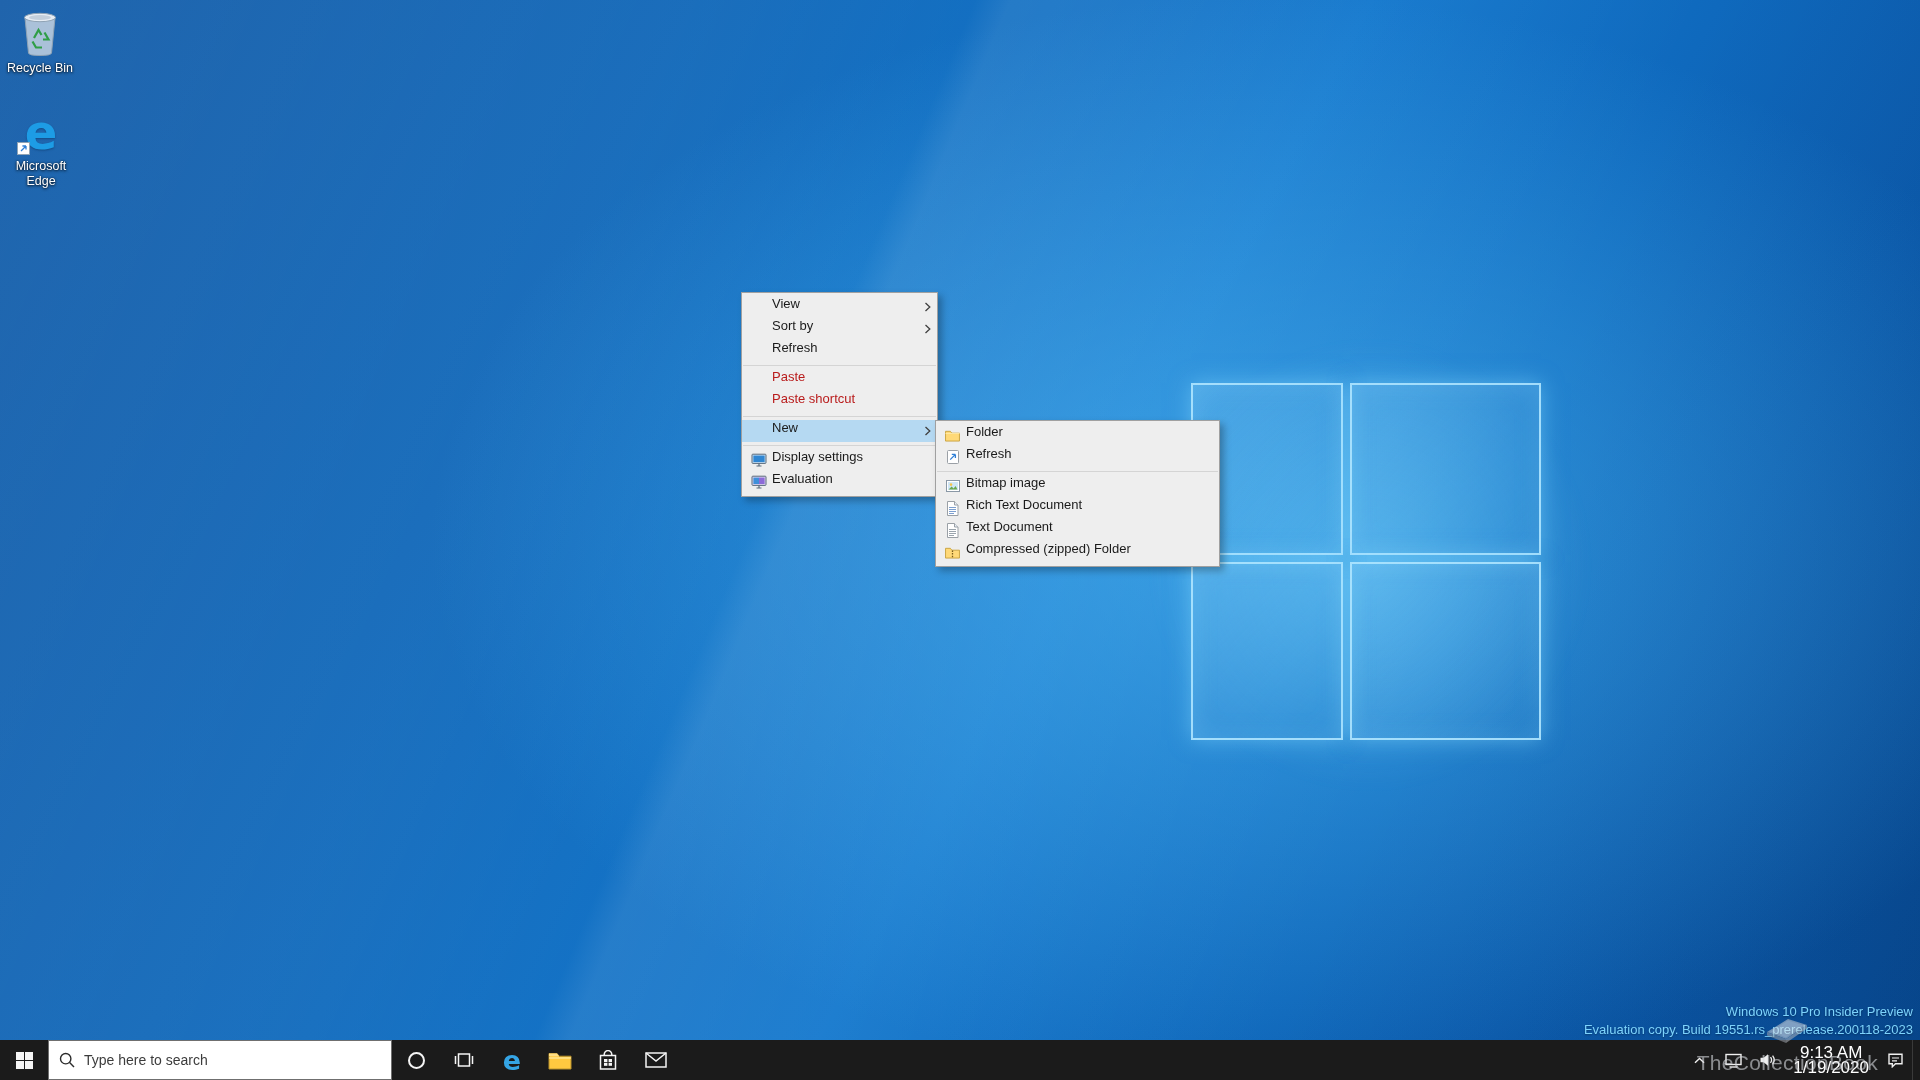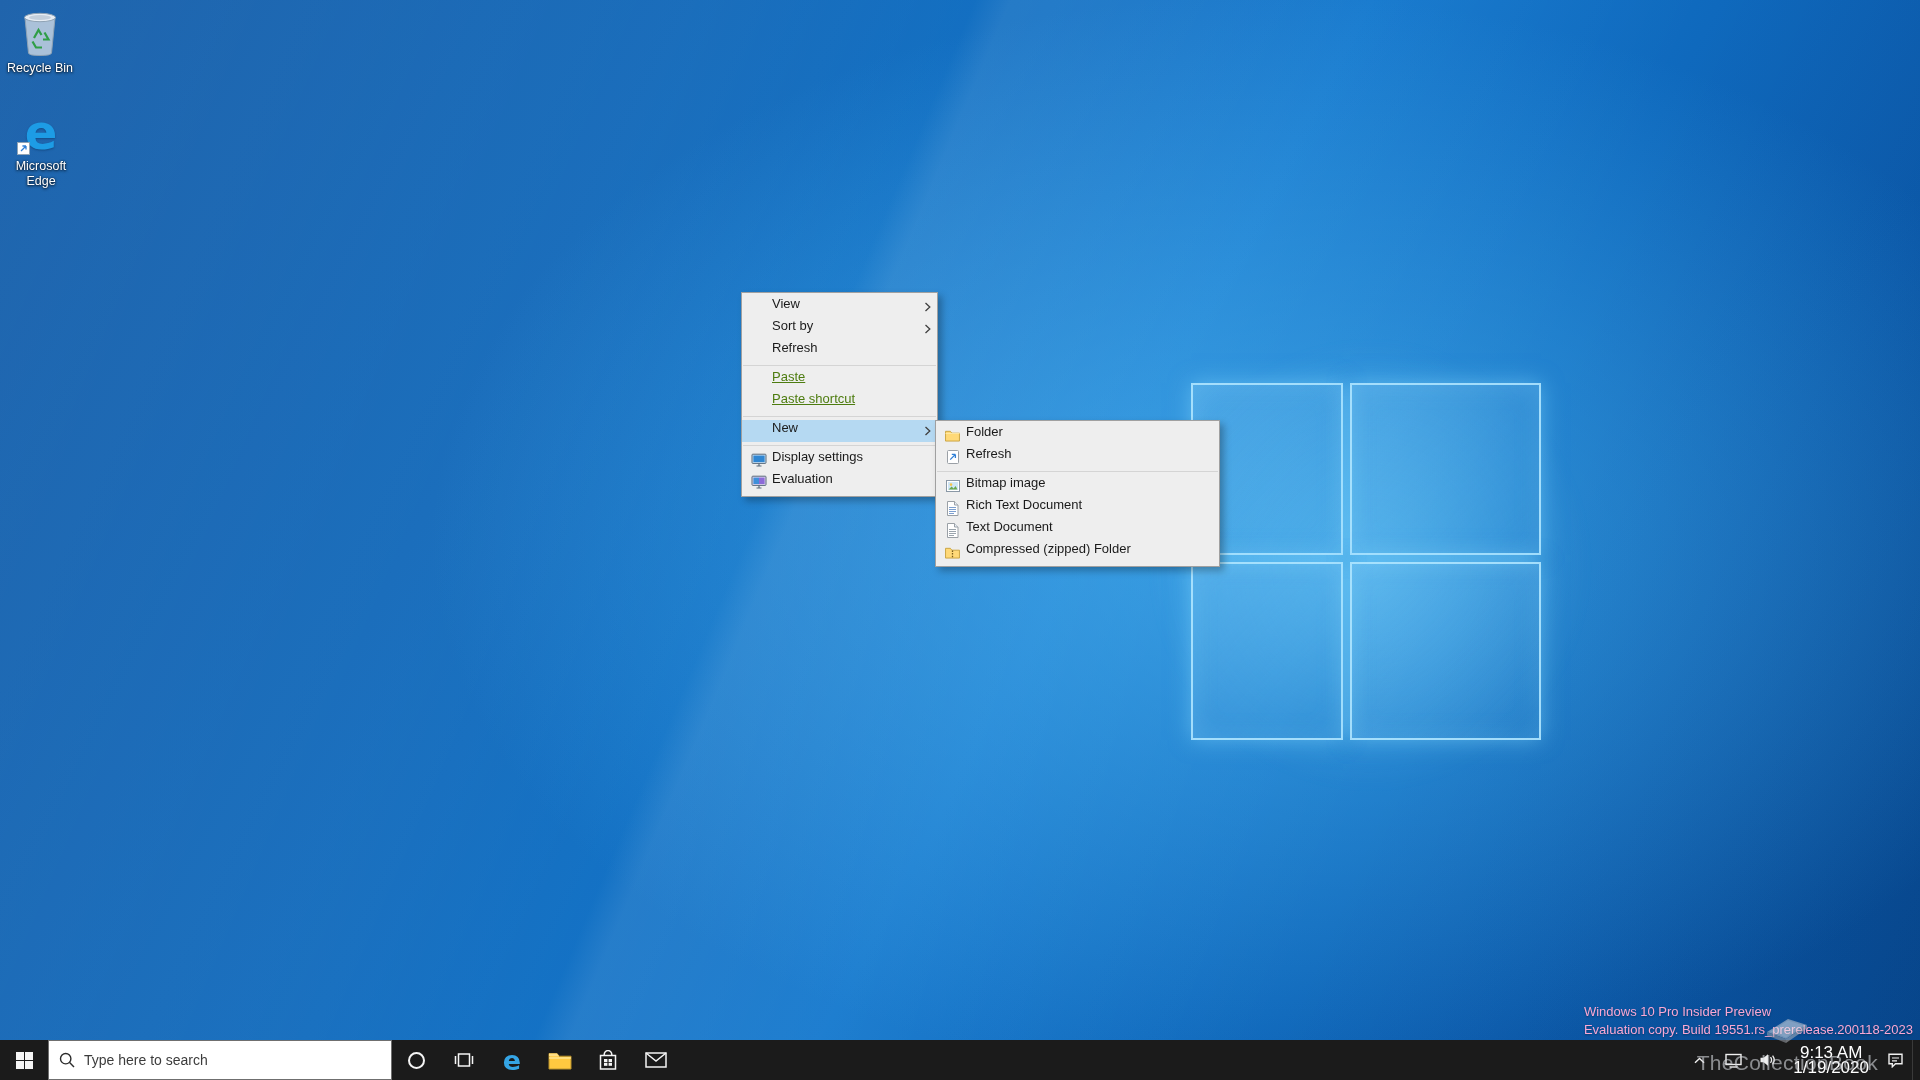--- a/index.html
+++ b/index.html
@@ -39,26 +39,26 @@
 
   
   .menu { position:absolute; background:#eeeeee; border:1px solid #a0a0a0;
       box-shadow:4px 4px 7px rgba(0,0,0,0.28); padding:3px 0; z-index:100; }
   .context-menu { left:741px; top:292px; width:197px; }
   .new-submenu  { left:935px; top:420px; width:285px; }
   .mi { display:flex; height:22px; padding:0 2px 0 3px; font-size:13px; color:#1a1a1a; }
   .mi-ic { flex:0 0 27px; display:flex; align-items:center; justify-content:center; }
   .mi-txt { flex:1; white-space:nowrap; }
   .mi-arrow { flex:0 0 16px; display:flex; align-items:center; justify-content:center; }
-  .mi.disabled { color:#4d7c0f;text-decoration:underline; }
+  .mi.disabled { color:#b91c1c; }
   .mi.selected { background:#b5d9f2; }
   .msep { height:1px; background:#d4d4d4; margin:3px 1px; }
 
   
-  .build-watermark { position:absolute; right:7px; bottom:42px; text-align:left; color:#f9a8d4;
+  .build-watermark { position:absolute; right:7px; bottom:42px; text-align:right; color:#7dd3fc;
       font-size:13px; line-height:17.5px; text-shadow:0 1px 2px rgba(0,0,0,0.35); z-index:5; pointer-events:none; }
   .collection-watermark { position:absolute; right:42px; bottom:5px; display:flex; align-items:center; gap:7px;
       z-index:60; color:rgba(213,216,221,0.60); font-size:21px; letter-spacing:0.3px; pointer-events:none;flex-direction:column; }
   .collection-watermark svg { opacity:0.55; }
 
   
   .taskbar { position:absolute; left:0; right:0; bottom:0; height:40px; background:#1b1b1b;
       display:flex; align-items:stretch; z-index:50; }
   .tb-btn { width:48px; height:40px; background:transparent; border:none; display:flex;
       align-items:center; justify-content:center; padding:0; }

